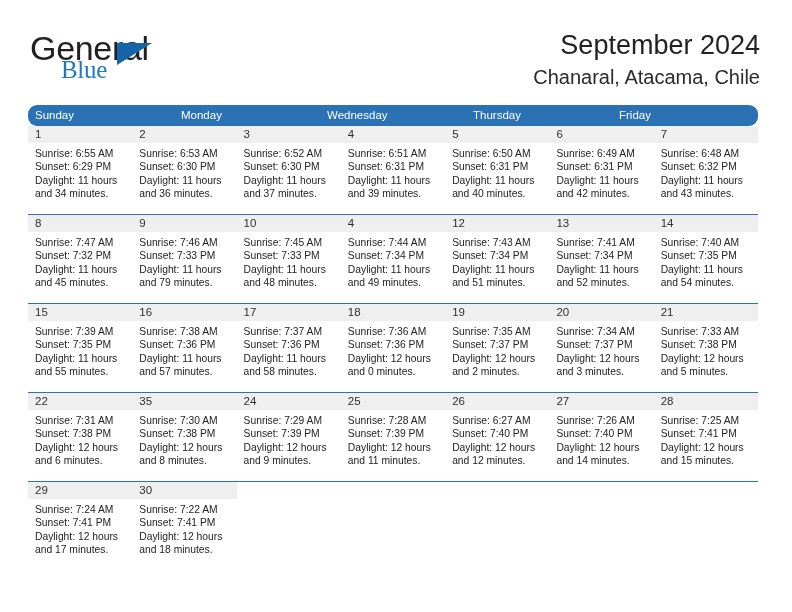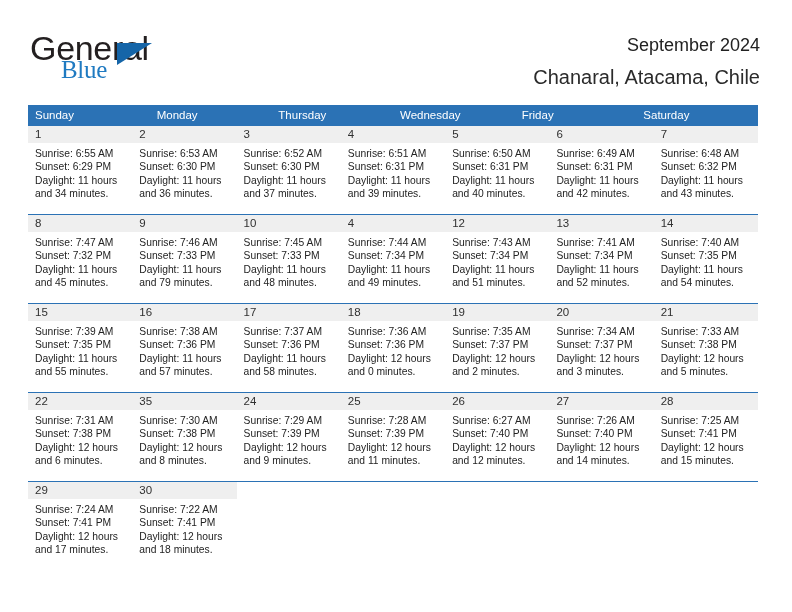--- a/index.html
+++ b/index.html
@@ -65,21 +65,21 @@
     border-bottom: 22px solid transparent;
   }
 
   .title-block {
     position: absolute;
     right: 0;
     top: 0;
     text-align: right;
   }
   .cal-title {
-    font-size: 18px;
+    font-size: 27px;
     font-weight: normal;
     color: #222222;
     line-height: 34px;
     white-space: nowrap;
   }
   .cal-subtitle {
     font-size: 20px;
     color: #2b2b2b;
     line-height: 22px;
     margin-top: 4px;
@@ -92,20 +92,21 @@
     left: 28px;
     top: 105px;
     width: 730px;
   }
 
   .weekday-row {
     display: flex;
     width: 100%;
     background: #2b72b5;
     height: 21px;
+    border-radius: 9px;
   }
   .weekday {
     flex: 1 1 0;
     color: #ffffff;
     font-size: 11.5px;
     line-height: 21px;
     padding-left: 7px;
     white-space: nowrap;
     overflow: hidden;
   }
@@ -168,24 +169,23 @@
       <div class="cal-title">September 2024</div>
       <div class="cal-subtitle">Chanaral, Atacama, Chile</div>
     </div>
 
   </div>
 
   <div class="calendar">
     <div class="weekday-row" id="weekday-row">
         <div class="weekday">Sunday</div>
         <div class="weekday">Monday</div>
+        <div class="weekday">Wednesday</div>
         <div class="weekday">Thursday</div>
-        <div class="weekday">Wednesday</div>
         <div class="weekday">Friday</div>
-        <div class="weekday">Saturday</div>
       </div>
     <div id="weeks-container">
         <div class="week">
           <div class="week-inner">
             <div class="day-cell filled">
               <div class="daynum-band">
                 <div class="daynum">1</div>
               </div>
               <div class="day-body">
                 <div class="day-line">Sunrise: 6:55 AM</div>

